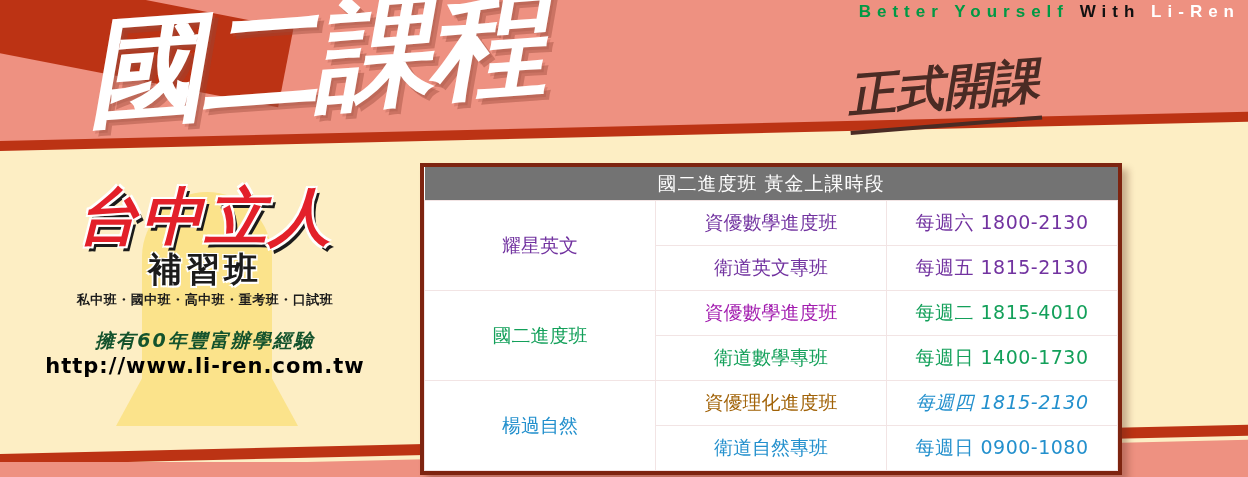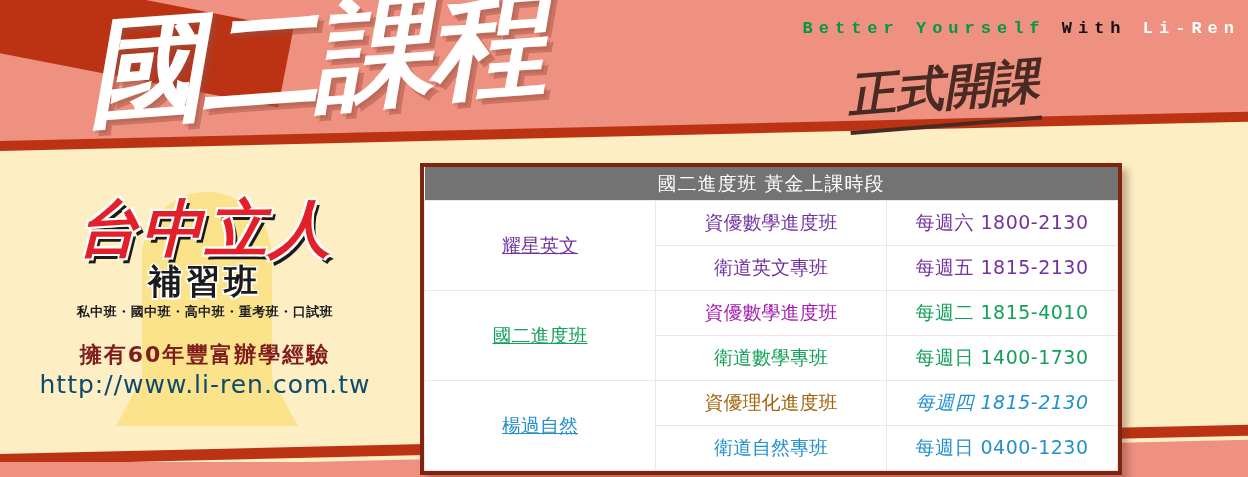--- a/index.html
+++ b/index.html
@@ -38,23 +38,23 @@
     transform:rotate(11deg);transform-origin:0 0;
     z-index:2;
   }
   .salmon-bottom{
     position:absolute;left:0;top:462px;width:1248px;height:40px;
     background:#ee9181;z-index:3;
   }
 
   
   .tagline{
-    position:absolute;top:19px;right:8px;z-index:20;
+    position:absolute;top:2px;right:8px;z-index:20;
     font-size:17px;font-weight:bold;letter-spacing:6px;
-    white-space:nowrap;font-family:Liberation Mono, monospace;
+    white-space:nowrap;font-family:Liberation Sans, sans-serif;
   }
   .tag-a{color:#009944;}
   .tag-b{color:#111111;}
   .tag-c{color:#ffffff;}
 
   
   .headline-wrap{
     position:absolute;left:86px;top:14px;z-index:15;
     transform:rotate(-4.2deg);transform-origin:0 50%;
   }
@@ -89,38 +89,37 @@
     background:#fbe38b;z-index:-1;
     clip-path:polygon(36% 0%,64% 0%,100% 100%,0% 100%);
   }
   .logo-main{
     font-family:"DejaVu Serif","Liberation Serif",serif;
     font-size:62px;font-weight:bold;font-style:italic;color:#e3202a;
     letter-spacing:2px;line-height:1;
     text-shadow:
       -2px -2px 0 #fff, 2px -2px 0 #fff, -2px 2px 0 #fff, 2px 2px 0 #fff,
       4px 5px 0 #1b1b1b;
-    margin-top: 12px;
   }
   .logo-sub{
     font-family:Liberation Sans, sans-serif;
     font-size:34px;font-weight:bold;color:#1b1b1b;letter-spacing:4px;
     margin-top:4px;line-height:1;
     text-shadow:-1.5px -1.5px 0 #fff,1.5px -1.5px 0 #fff,-1.5px 1.5px 0 #fff,1.5px 1.5px 0 #fff;
   }
   .logo-tags{
     font-size:13px;font-weight:bold;color:#1b1b1b;letter-spacing:0.5px;
     margin-top:5px;
   }
   .logo-exp{
-    font-size:22px;font-weight:bold;color:#7f1d1d;letter-spacing:2px;
-    margin-top:20px;line-height:1.25;
+    font-size:19px;font-weight:bold;color:#14532d;letter-spacing:2px;
+    margin-top:20px;line-height:1.25;font-style:italic;
   }
   .logo-url{
-    font-size:25px;font-weight:normal;color:#0c4a6e;letter-spacing:1px;
+    font-size:21px;font-weight:bold;color:#000000;letter-spacing:1px;
     line-height:1.25;
   }
 
   
   .table-card{
     position:absolute;left:420px;top:163px;width:702px;z-index:18;
     border:4px solid #7e2410;background:#ffffff;
     box-shadow:6px 6px 7px rgba(90,40,25,.33);
     box-sizing:border-box;
   }
@@ -131,21 +130,21 @@
   table.sched th.cap{
     background:#737373;color:#ffffff;font-weight:normal;
     font-size:19px;letter-spacing:1px;height:33px;padding:0;
     text-align:center;
   }
   table.sched td{
     border:1px solid #f2e4e4;
     text-align:center;font-size:19px;height:45px;padding:0 4px;
     box-sizing:border-box;
   }
-  td.subject{width:149px;font-size:19px;text-decoration:underline;}
+  td.subject{width:149px;font-size:19px;}
   td.course{width:243px;}
   td.time{width:306px;letter-spacing:.5px;}
 </style>
 </head>
 <body>
 
 <div id="banner">
 
   <div class="cream-slab"></div>
   <div class="rule-top"></div>
@@ -205,19 +204,19 @@
           <td class="time" style="color: rgb(19, 160, 90);">每週日 1400-1730</td>
         </tr>
 
         <tr>
           <td class="subject" rowspan="2" style="color: rgb(35, 144, 205);">楊過自然</td>
           <td class="course" style="color: #a16207;">資優理化進度班</td>
           <td class="time" style="color: rgb(35, 144, 205); font-style: italic;">每週四 1815-2130</td>
         </tr>
         <tr>
           <td class="course" style="color: rgb(35, 144, 205);">衛道自然專班</td>
-          <td class="time" style="color: rgb(35, 144, 205);">每週日 0400-1230</td>
+          <td class="time" style="color: rgb(35, 144, 205);">每週日 0900-1080</td>
         </tr>
       </tbody>
     </table>
   </div>
 
 </div>
 
 </body></html>

